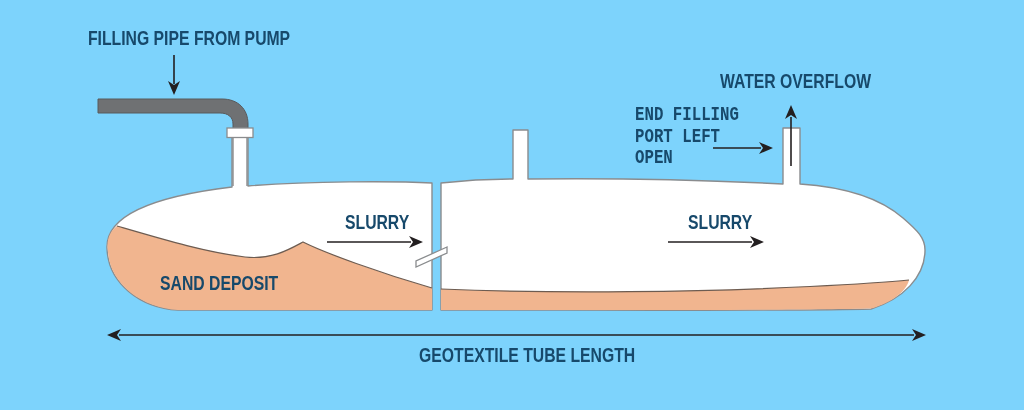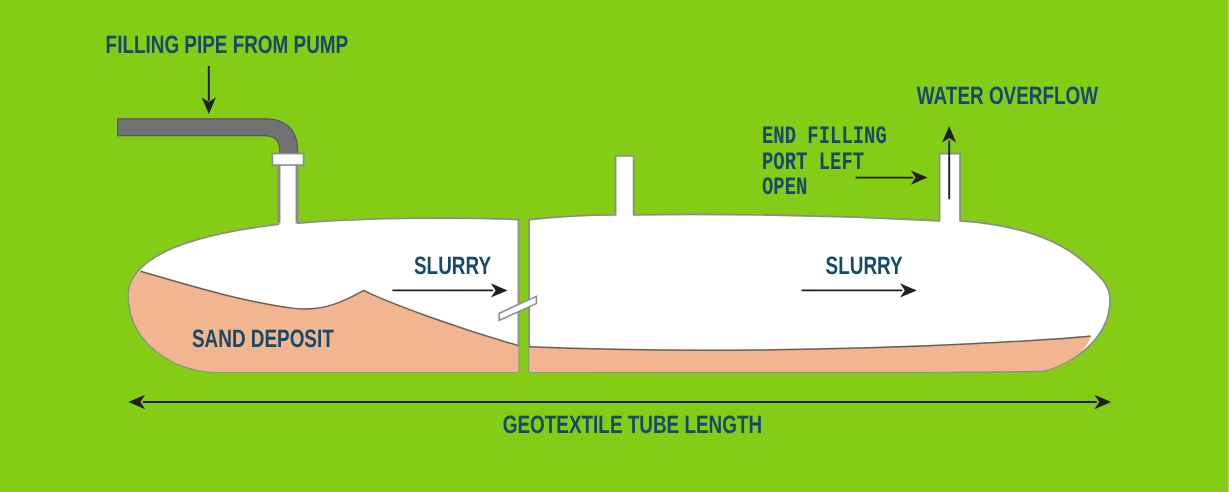--- a/index.html
+++ b/index.html
@@ -1,19 +1,19 @@
 <!DOCTYPE html>
 <html><head>
 <meta charset="utf-8">
 <style>
   html,body{margin:0;padding:0;background:#ffffff;}
   .canvas{
     position:relative;
     width:1024px;height:410px;
-    background:#84cc16;
+    background:#7dd3fc;
     overflow:hidden;
     font-family:"Liberation Sans", sans-serif;
   }
   .canvas svg{position:absolute;left:0;top:0;}
   .label{
     position:absolute;
     color:#17496B;
     font-weight:700;
     font-size:21px;
     line-height:1;
@@ -132,21 +132,21 @@
   </div>
 
   <div class="label multiline" style="left:635px;top:104px;font-family:Liberation Mono, monospace;">
     <span class="cond">
       <span class="line">END FILLING</span>
       <span class="line">PORT LEFT</span>
       <span class="line">OPEN</span>
     </span>
   </div>
 
-  <div class="label" style="left:764px;top:70px;">
+  <div class="label" style="left:720px;top:70px;">
     <span class="cond">WATER OVERFLOW</span>
   </div>
 
   <div class="label" style="left:419px;top:344px;">
     <span class="cond">GEOTEXTILE TUBE LENGTH</span>
   </div>
 
 </div>
 
 </body></html>

